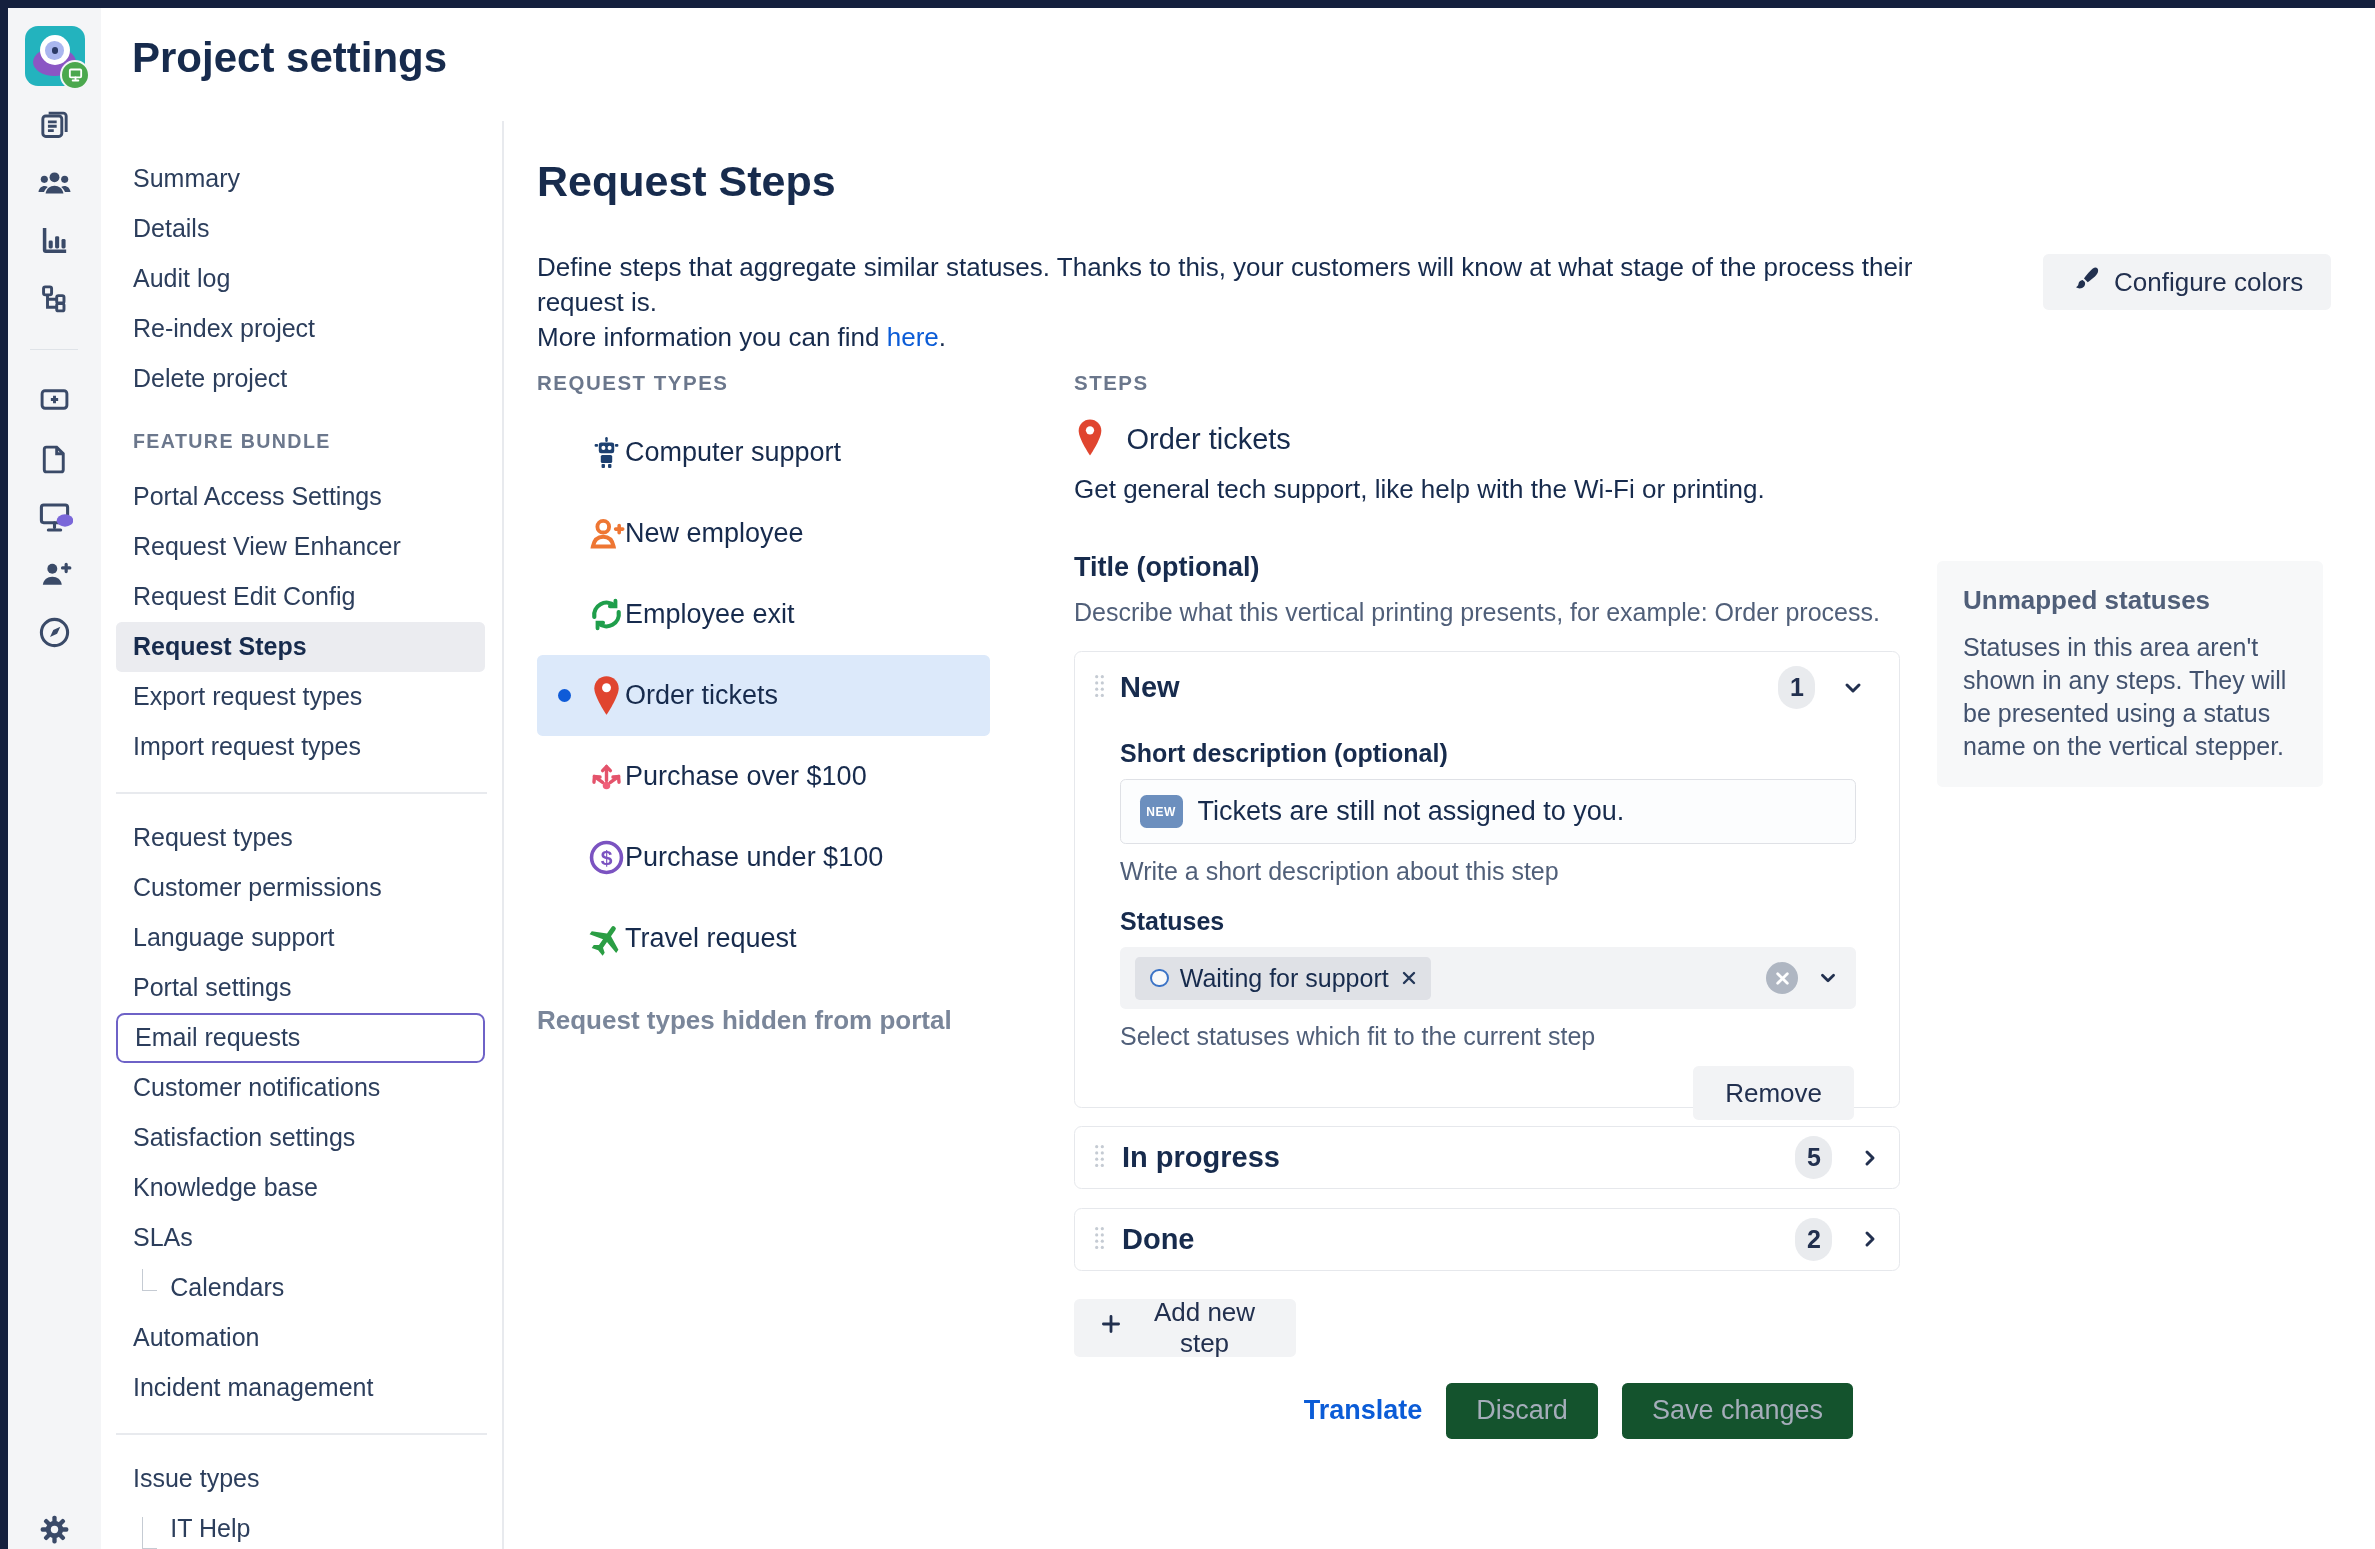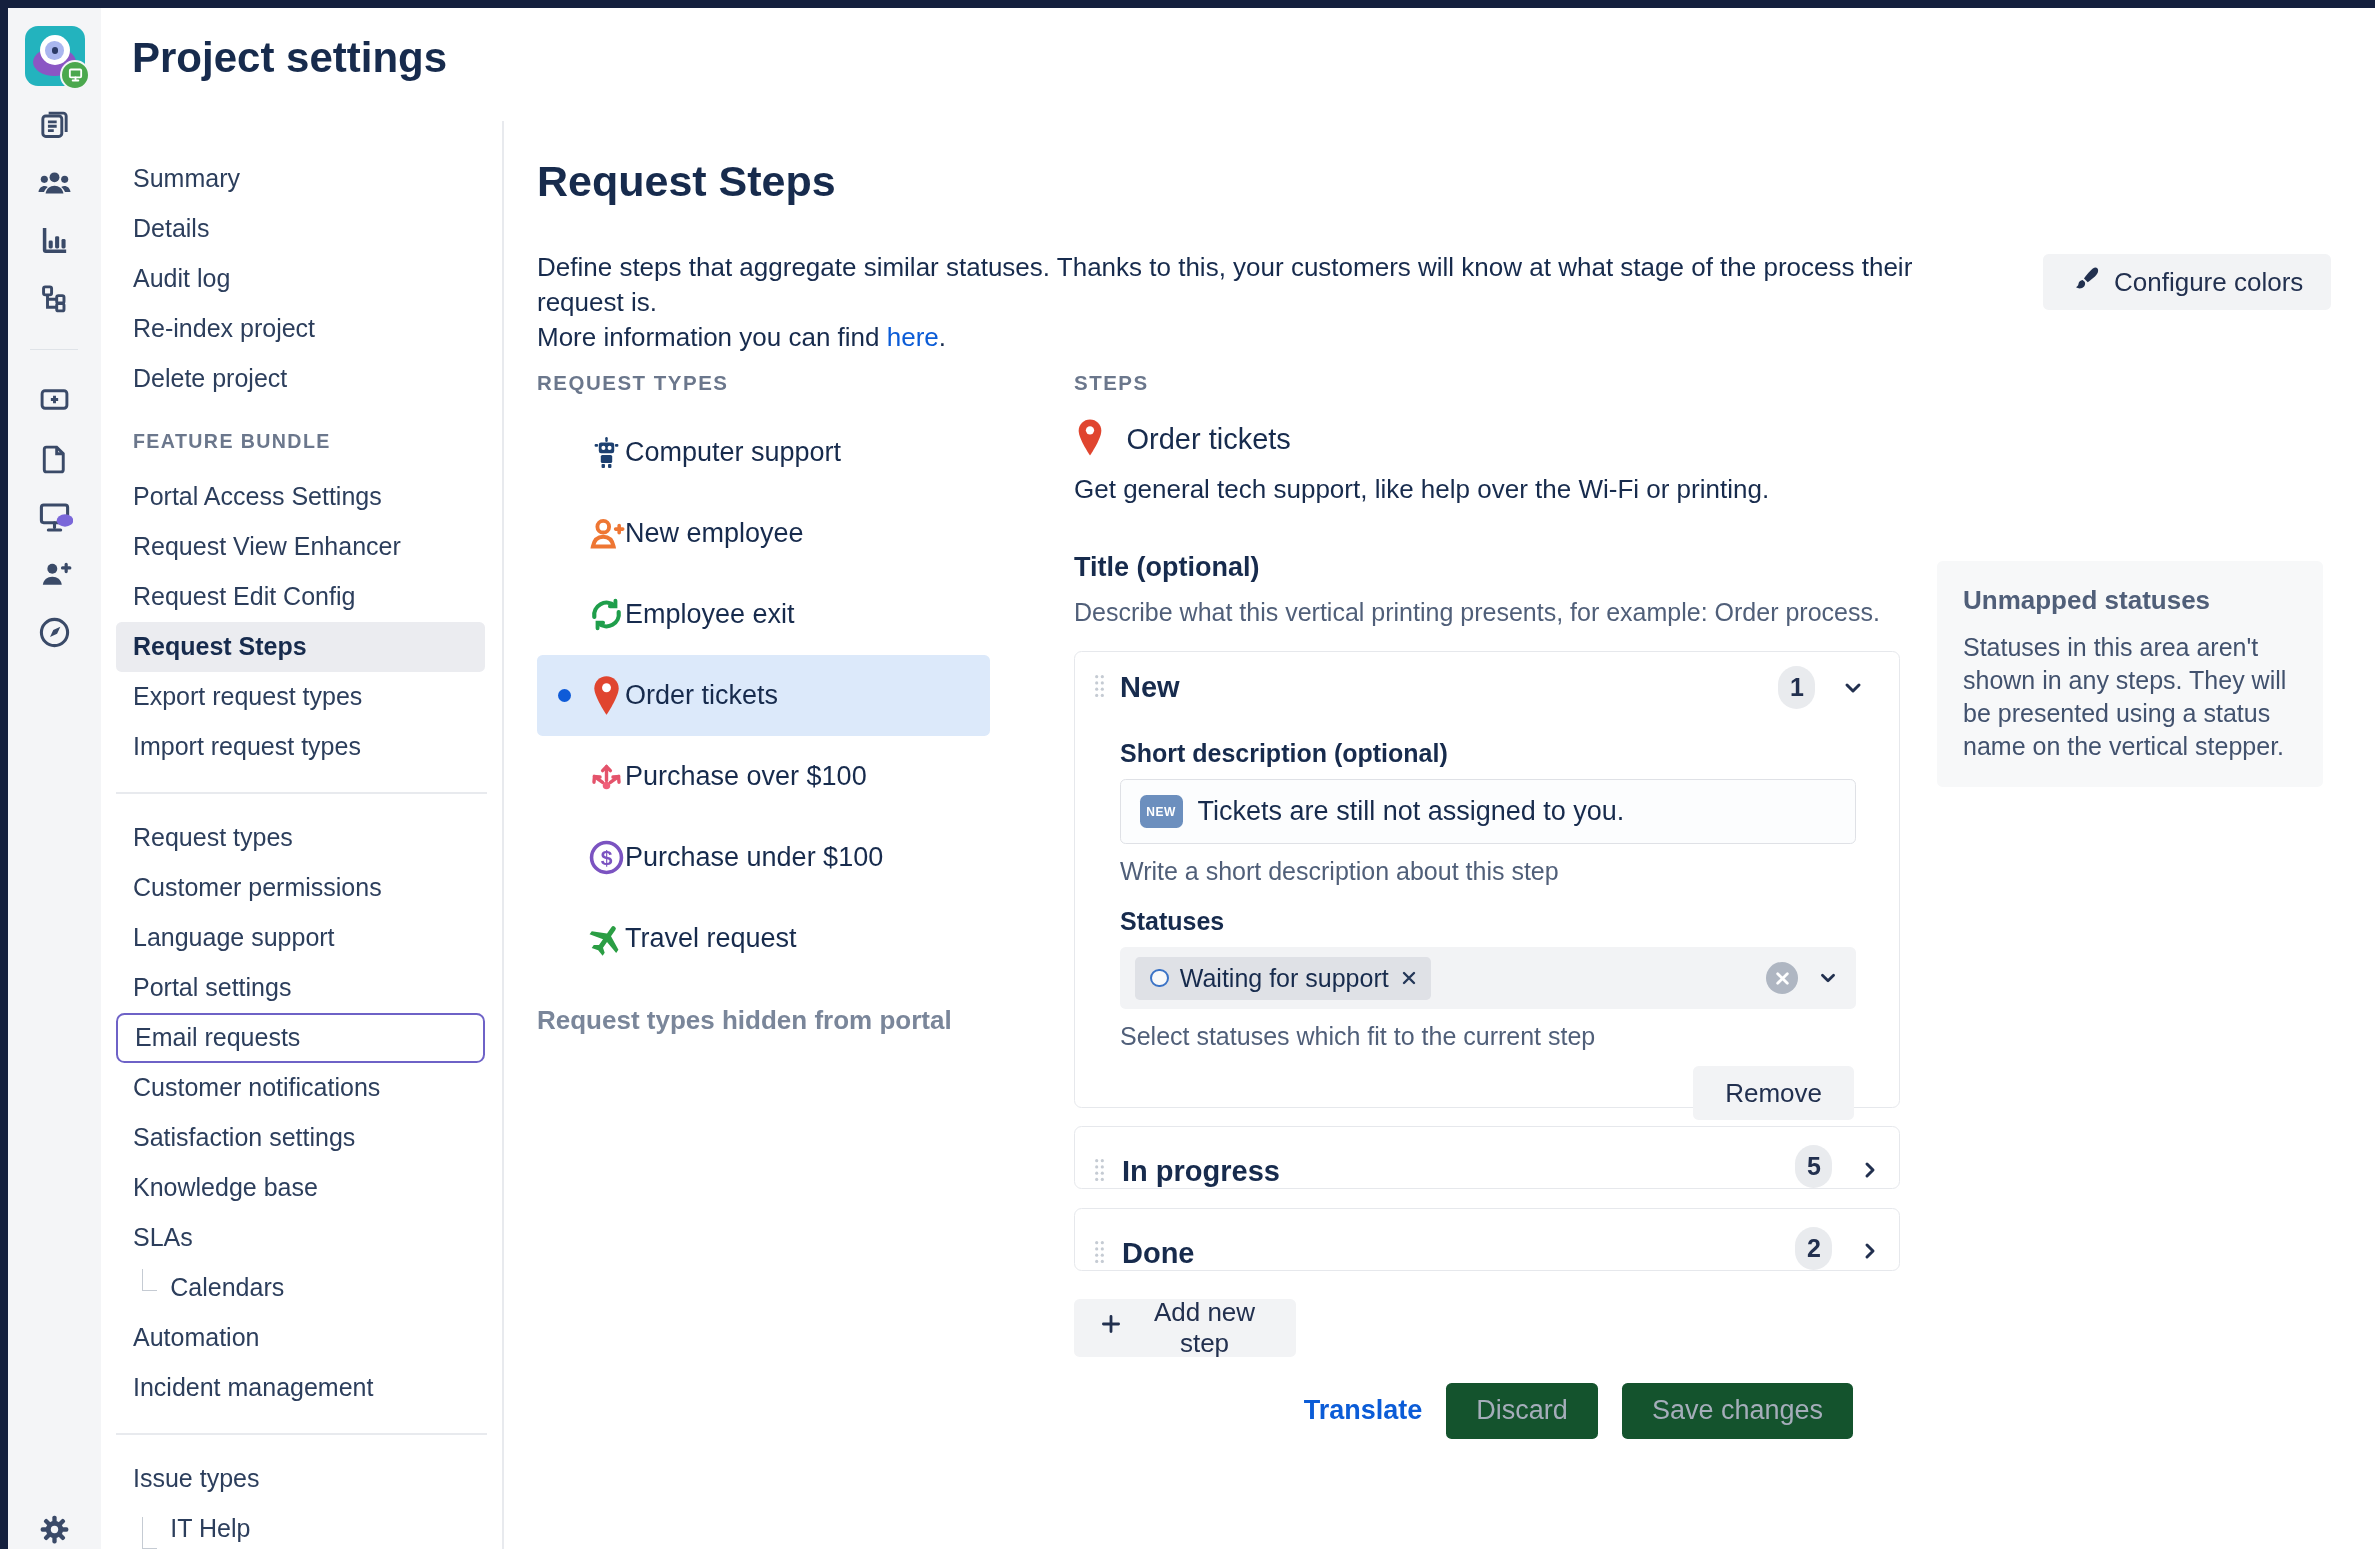--- a/index.html
+++ b/index.html
@@ -92,21 +92,21 @@
   .chip { display:flex; align-items:center; gap:11.2px; background:#DFE1E6; border-radius:4.7px; height:43px; padding:12px 15px; }
   .chip-ring { width:18.6px; height:18.6px; border:2.8px solid #3B73C6; border-radius:50%; background:#F8F9FA; }
   .chip-label { font-size:25px; color:#172B4D; }
   .chip-x { background:none; border:none; cursor:pointer; display:flex; margin-left:1.9px; }
   .sel-spacer { flex:1; }
   .clear-btn { width:32px; height:32px; border-radius:50%; background:#AFB6C2; border:none; cursor:pointer;
                display:flex; align-items:center; justify-content:center; }
   .sel-chev { background:none; border:none; cursor:pointer; margin-left:17px; display:flex; }
   .remove-row { display:flex; justify-content:flex-end; margin-top:15px; }
   .remove-btn { height:54px; padding:0 32px; font-size:26px; }
-  .card.collapsed { margin-top:18.6px; height:63px; display:flex; align-items:flex-end; padding:0 28px 0 17px; }
+  .card.collapsed { margin-top:18.6px; height:63px; display:flex; align-items:center; padding:0 28px 0 17px; }
   .card.collapsed .step-name { margin-left:15px; }
   .card.collapsed:first-of-type { margin-top:20.5px; }
 
   .add-step { margin-top:28px; height:58px; width:222px; padding:0 24px; justify-content:flex-end; }
 
   
   .footer { display:flex; align-items:center; justify-content:flex-end; gap:24px; margin-top:26px; padding-right:47px; }
   .translate { background:none; border:none; color:#0B5CD7; font-size:27px; font-weight:700; font-family:inherit; cursor:pointer; }
   .btn-disabled { height:56px; padding:0 30px; background:#14532d; border:none; border-radius:5.6px;
                   color:#A5ADBA; font-size:27px; font-family:inherit; }
@@ -385,21 +385,21 @@
 
     <div class="st-type">
       <span>
         <svg width="32" height="41" viewBox="0 0 24 30">
             <path fill="#E0452F" d="M12 1.5c-4.7 0-8.5 3.7-8.5 8.4 0 6.1 8.5 18.6 8.5 18.6s8.5-12.5 8.5-18.6c0-4.7-3.8-8.4-8.5-8.4z"></path>
             <circle cx="12" cy="9.6" r="3.1" fill="#fff"></circle>
           </svg>
       </span>
       <span class="st-type-name">Order tickets</span>
     </div>
-    <div class="st-type-desc">Get general tech support, like help over the Wi-Fi or printing.</div>
+    <div class="st-type-desc">Get general tech support, like help with the Wi-Fi or printing.</div>
 
     <div class="fld-label">Title (optional)</div>
     <div class="helper">Describe what this vertical printing presents, for example: Order process.</div>
 
     
     <div class="card expanded">
       <div class="card-head">
         <span class="handle">
           <svg width="15" height="30" viewBox="0 0 16 32" fill="#C5CBD3">
               <circle cx="5" cy="6" r="1.7"></circle>

